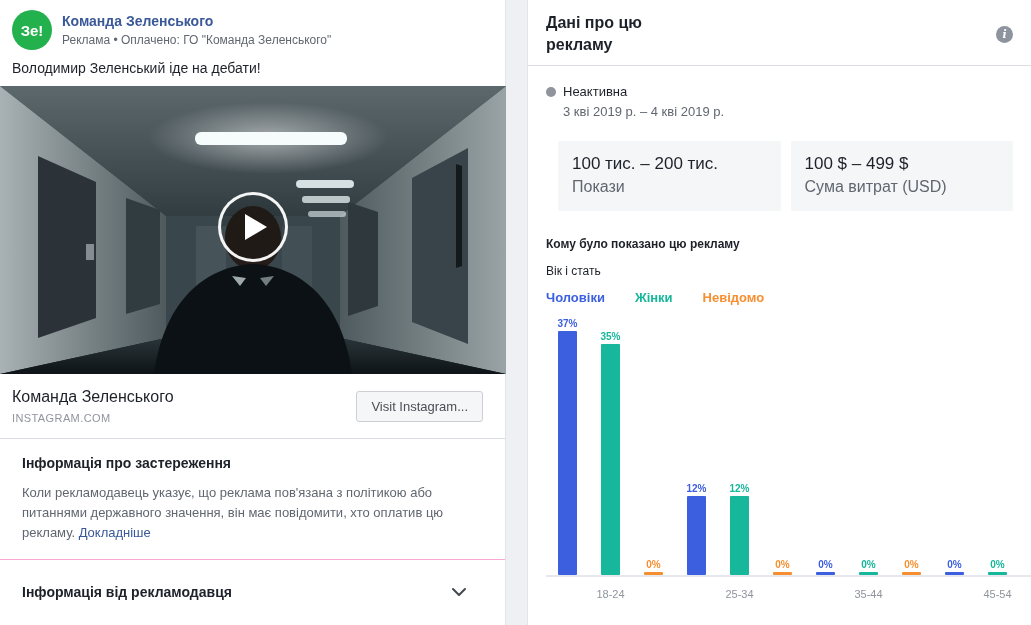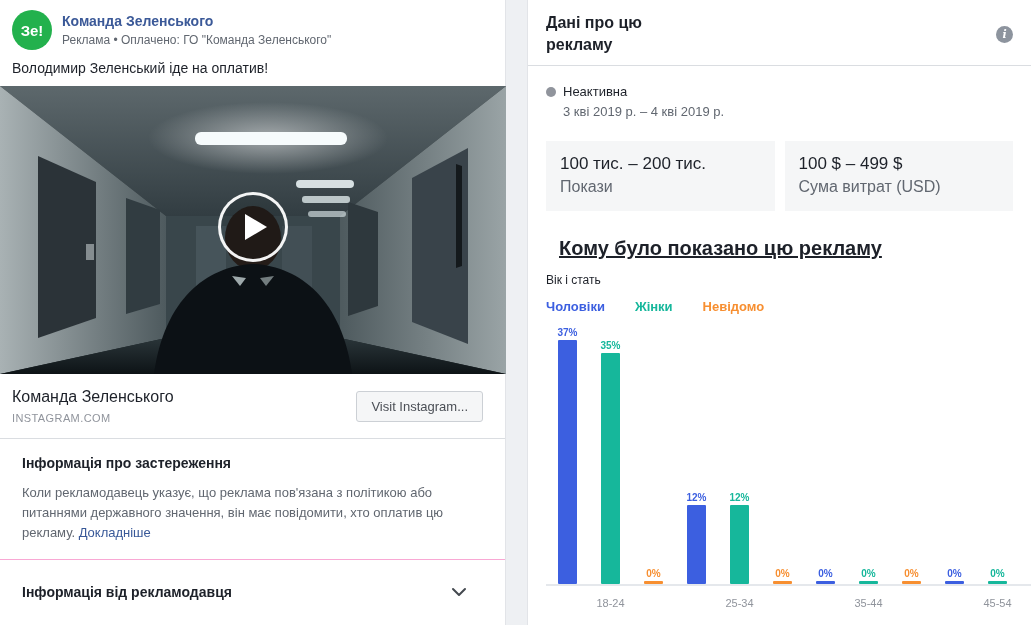--- a/index.html
+++ b/index.html
@@ -69,26 +69,26 @@
     margin-top:14px; cursor:pointer; font-family:"DejaVu Serif",serif; font-style:italic;
   }
   .panel-divider { border-top:1px solid #dadde1; }
 
   .status-block { padding:18px 18px 0; }
   .status-row { display:flex; align-items:center; }
   .status-dot { width:10px; height:10px; border-radius:50%; background:#90949c; flex:0 0 10px; }
   .status-label { font-size:13px; margin-left:7px; }
   .date-range { font-size:13px; color:#616770; margin:5px 0 0 17px; }
 
-  .stats-row { display:flex; padding:22px 18px 0; gap:10px; }
+  .stats-row { display:flex; padding:22px 18px 0; gap:10px;margin-left:12px; }
   .stat-box { background:#f5f6f7; flex:1; padding:13px 14px 15px; }
   .stat-value { font-size:17px; color:#1d2129; }
   .stat-label { font-size:16px; color:#616770; margin-top:4px; }
 
-  .audience-title { font-size:20px; font-weight:bold; padding:26px 31px 0;text-decoration:underline; }
+  .audience-title { font-size:12px; font-weight:bold; padding:26px 18px 0; }
   .chart-subtitle { font-size:12px; padding:13px 18px 0; }
 
   .legend { display:flex; padding:12px 18px 0; gap:30px; }
   .legend-item { font-size:13px; font-weight:bold; cursor:pointer; }
 
   .chart { padding:10px 18px 0; }
   .chart-groups { display:flex; justify-content:space-between; width:470px; }
   .chart-group { display:flex; flex-direction:column; }
   .bars-row { display:flex; align-items:flex-end; height:262px; border-bottom:2px solid #e5e8ec; }
   .bar-slot { width:19px; margin:0 12px; display:flex; flex-direction:column; justify-content:flex-end; align-items:center; }
@@ -104,21 +104,21 @@
   <div class="ad-header">
     <div class="avatar">
       <span>Зе!</span>
     </div>
     <div class="ad-header-text">
       <a class="page-name">Команда Зеленського</a>
       <div class="ad-meta">Реклама • Оплачено: ГО "Команда Зеленського"</div>
     </div>
   </div>
 
-  <div class="post-text">Володимир Зеленський іде на оплатив!</div>
+  <div class="post-text">Володимир Зеленський іде на дебати!</div>
 
   <div class="video-wrap">
     <svg width="506" height="288" viewBox="0 0 506 288">
       <defs>
         <linearGradient id="ceil" x1="0" y1="0" x2="0" y2="1">
           <stop offset="0" stop-color="#5d686c"></stop>
             <stop offset="1" stop-color="#323d42"></stop>
         </linearGradient>
         <linearGradient id="wallL" x1="0" y1="0" x2="1" y2="0">
           <stop offset="0" stop-color="#a9b2b4"></stop>

